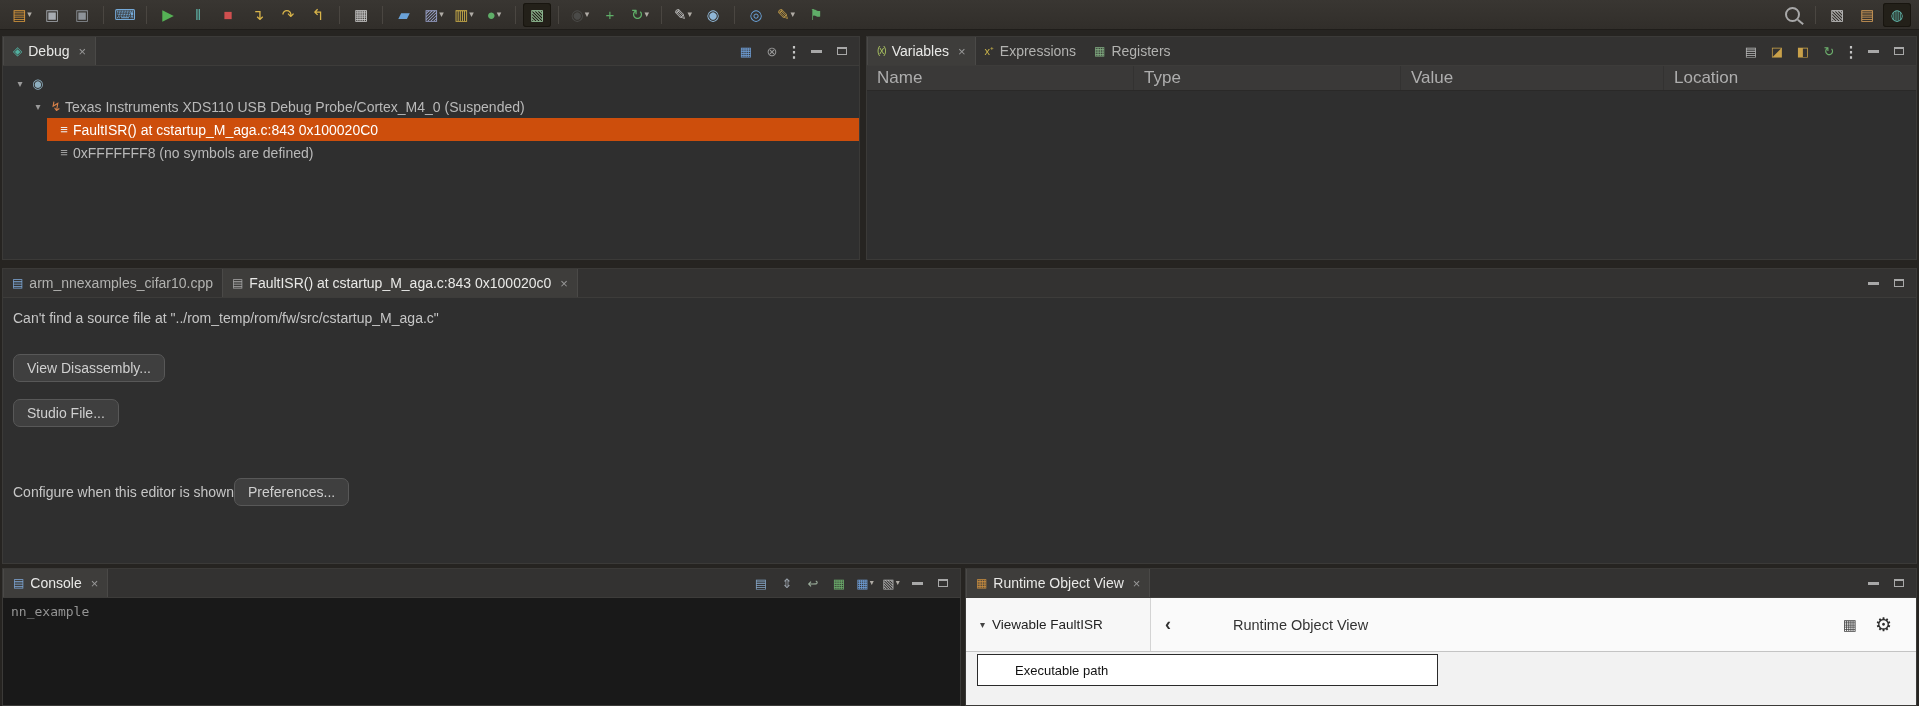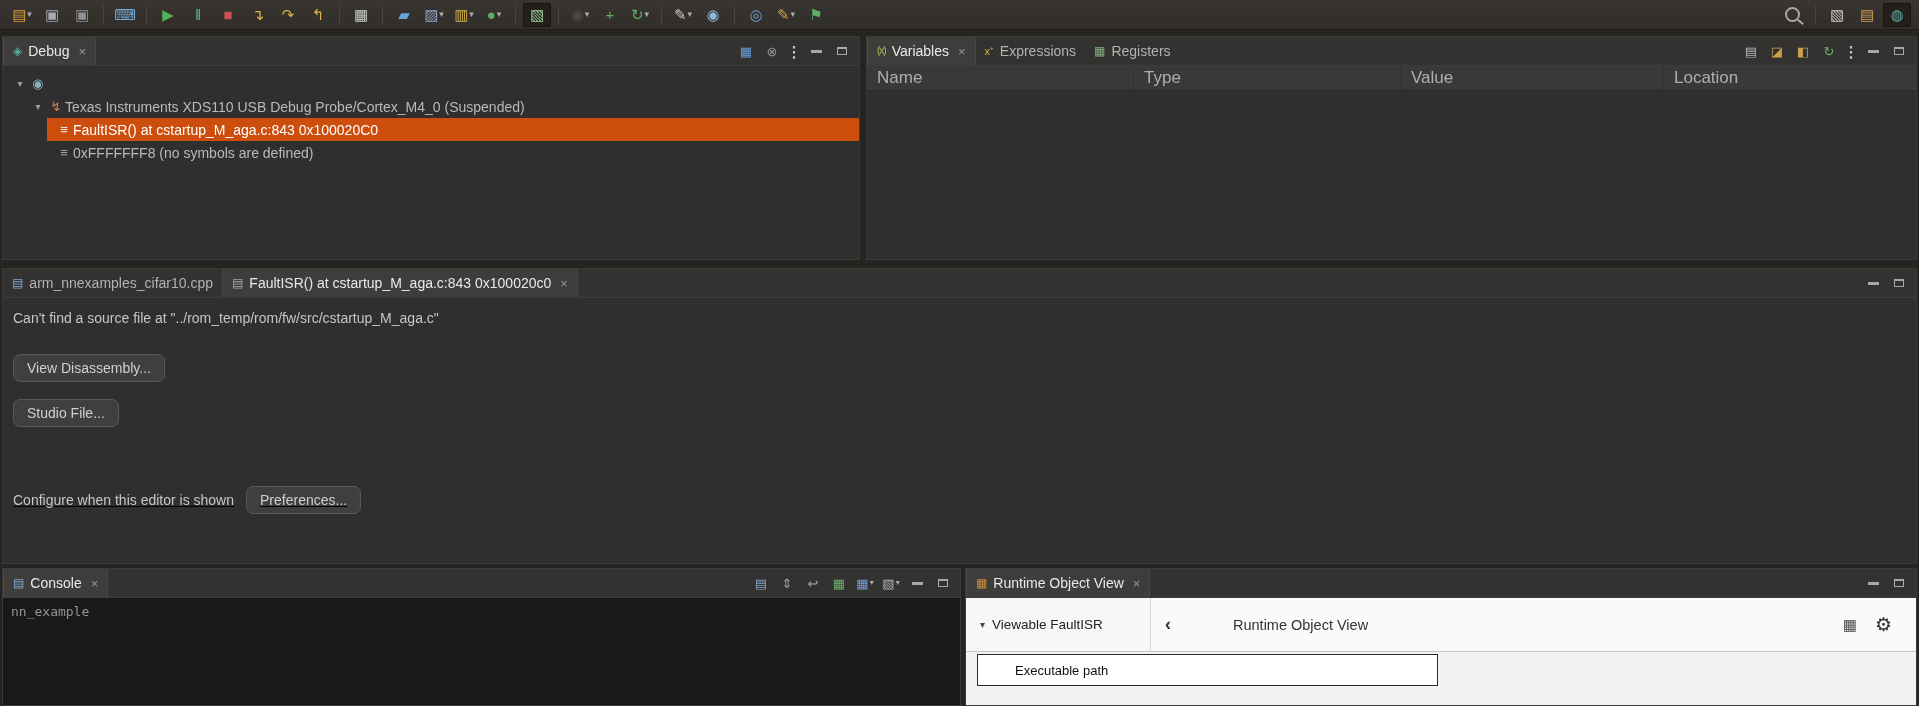--- a/index.html
+++ b/index.html
@@ -92,21 +92,21 @@
   .ed-body{position:relative;height:calc(100% - 28px);background:#2f2f2f;}
   .ed-msg{position:absolute;left:10px;font-size:14px;color:#c6c6c6;}
   .ed-msg1{top:12px;} .ed-msg2{top:33px;}
   .btn{
     background:#3f3f3f;border:1px solid #585858;border-radius:7px;
     color:#cfcfcf;font-size:14px;font-family:"Liberation Sans",sans-serif;
     padding:5px 13px;cursor:default;
   }
   #btn-view-disassembly{position:absolute;left:10px;top:56px;}
   #btn-locate-file{position:absolute;left:10px;top:101px;}
-  .ed-bottom{position:absolute;left:10px;top:188px;display:flex;align-items:center;gap:12px;text-decoration:underline;}
+  .ed-bottom{position:absolute;left:10px;top:180px;display:flex;align-items:center;}
   .ed-bottom .lbl{font-size:14px;color:#c6c6c6;}
   
   .console-body{height:calc(100% - 28px);background:#191919;padding:5px 8px;box-sizing:border-box;
     font-family:"DejaVu Sans Mono",monospace;font-size:13px;line-height:17px;color:#d2d2d2;}
   .cline{white-space:pre;}
   .cline.dim{color:#949494;}
   
   .rov-body{height:calc(100% - 28px);background:#f2f2f2;color:#222;}
   .rov-head{height:53px;background:#fafafa;border-bottom:1px solid #c4c4c4;display:flex;align-items:center;}
   .rov-modules{

